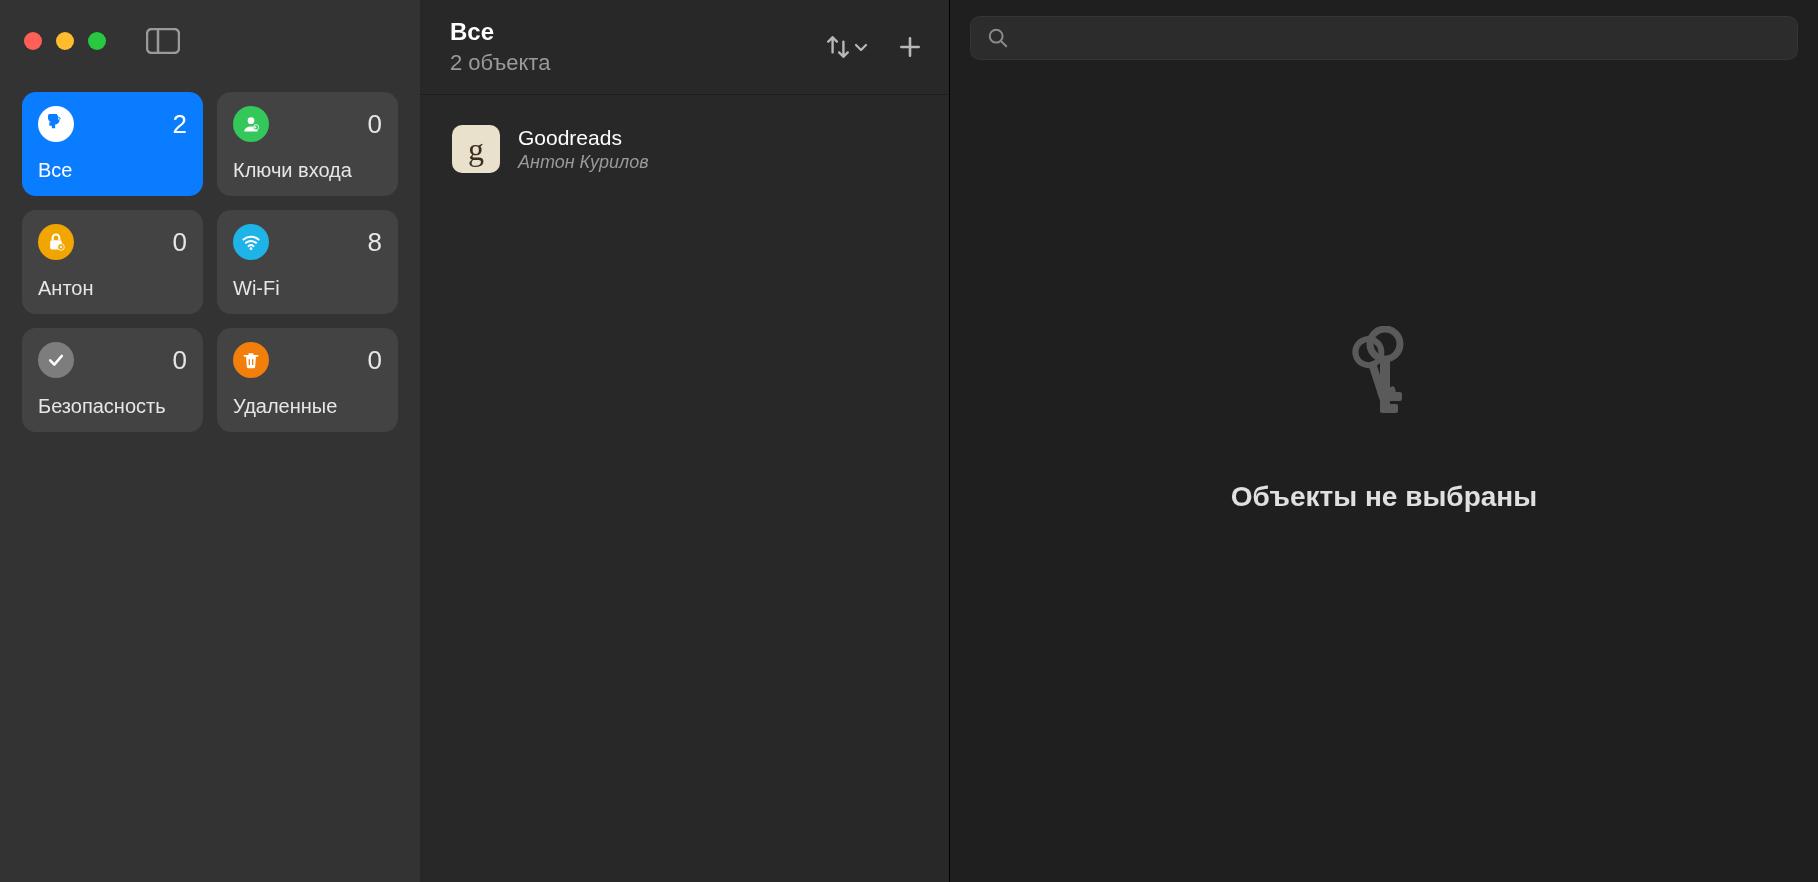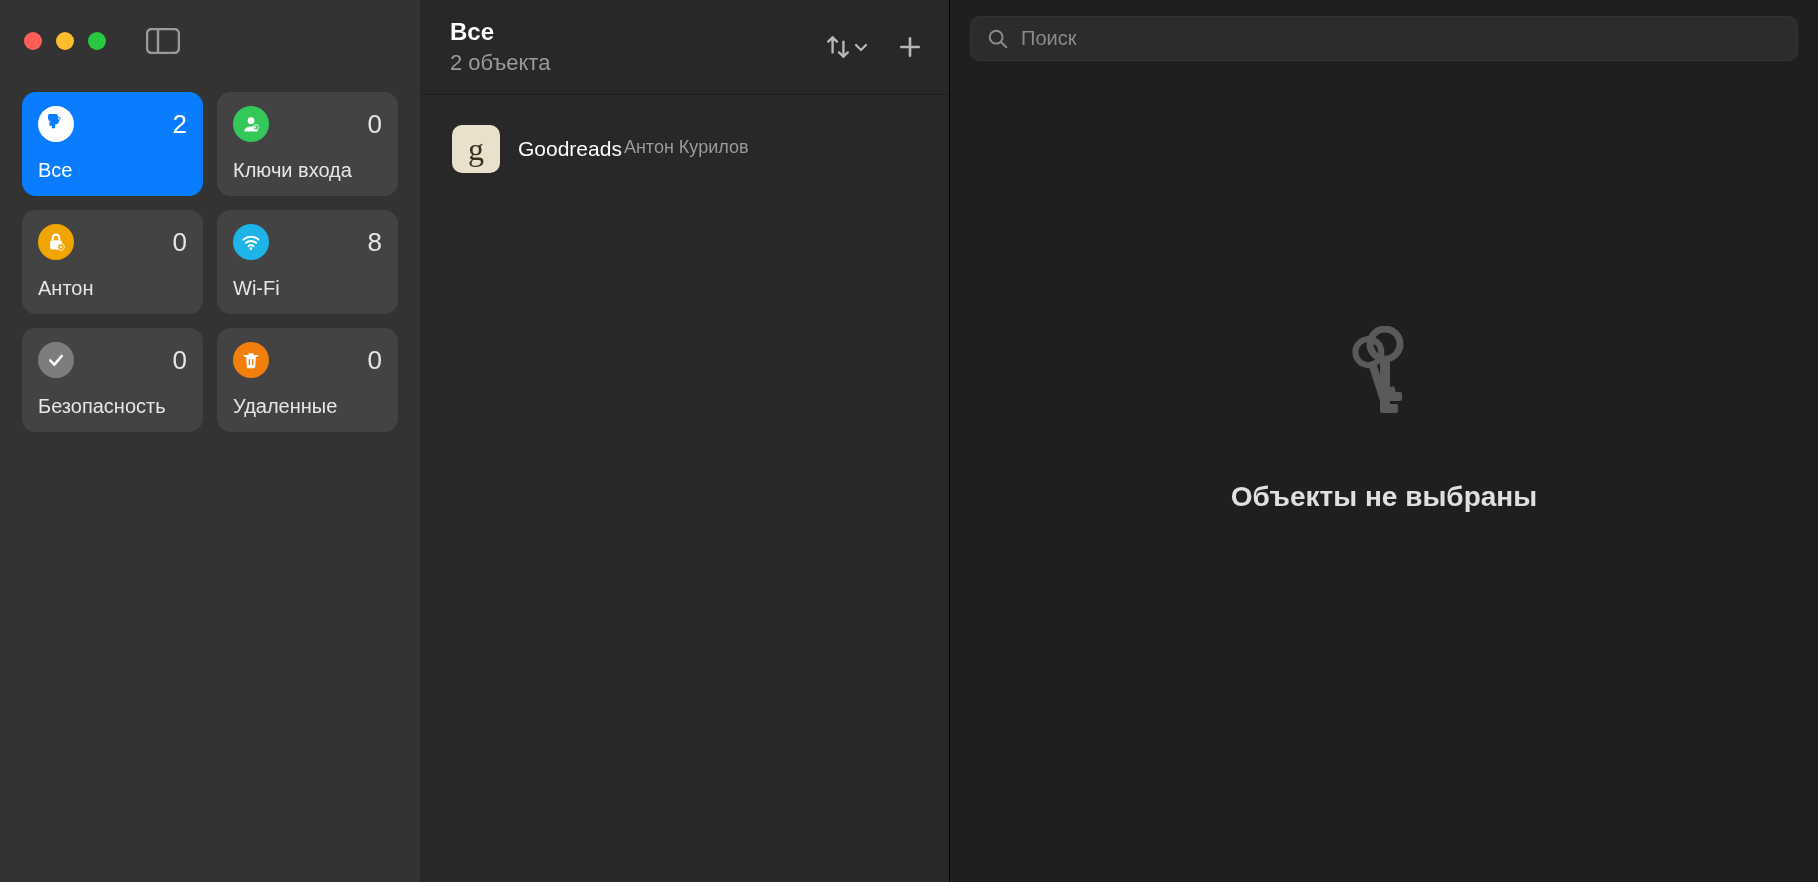--- a/index.html
+++ b/index.html
@@ -150,23 +150,23 @@
   .li-icon {
     width: 48px; height: 48px;
     border-radius: 10px;
     background: #e9e1cc;
     display: flex; align-items:center; justify-content:center;
     font-family: Georgia, serif;
     font-size: 32px;
     color: #3a2e20;
     font-weight: 400;
   }
-  .li-text { display:flex; flex-direction: row; gap:2px; }
+  .li-text { display:flex; flex-direction: column; gap:2px; }
   .li-title { font-size: 21px; color: #fefefe; font-weight: 500; }
-  .li-sub { font-size: 18px; color: #9a9a9a; }
+  .li-sub { font-size: 18px; color: #9a9a9a; font-style: italic; }
 
   
   .detail-col {
     flex: 1;
     background: #1f1f1f;
     display: flex;
     flex-direction: column;
   }
   .detail-header {
     padding: 16px 20px;
@@ -351,21 +351,20 @@
       </div>
   </section>
 
   <section class="detail-col">
     <div class="detail-header">
       <div class="search">
         <svg viewBox="0 0 24 24">
           <circle cx="10" cy="10" r="7" fill="none" stroke="#8a8a8a" stroke-width="2.2"></circle>
           <line x1="15.2" y1="15.2" x2="21" y2="21" stroke="#8a8a8a" stroke-width="2.2" stroke-linecap="round"></line>
         </svg>
-        <input type="text" placeholder="Поиск" style="">
       </div>
     </div>
 
     <div class="detail-empty">
       <div class="empty-icon">
         <svg viewBox="0 0 70 110">
           <g transform="translate(14,0)">
             <circle cx="22" cy="18" r="15" fill="none" stroke="#5a5a5a" stroke-width="7"></circle>
             <rect x="17" y="30" width="10" height="56" rx="3" fill="#5a5a5a"></rect>
             <rect x="17" y="66" width="22" height="9" rx="2" fill="#5a5a5a"></rect>

